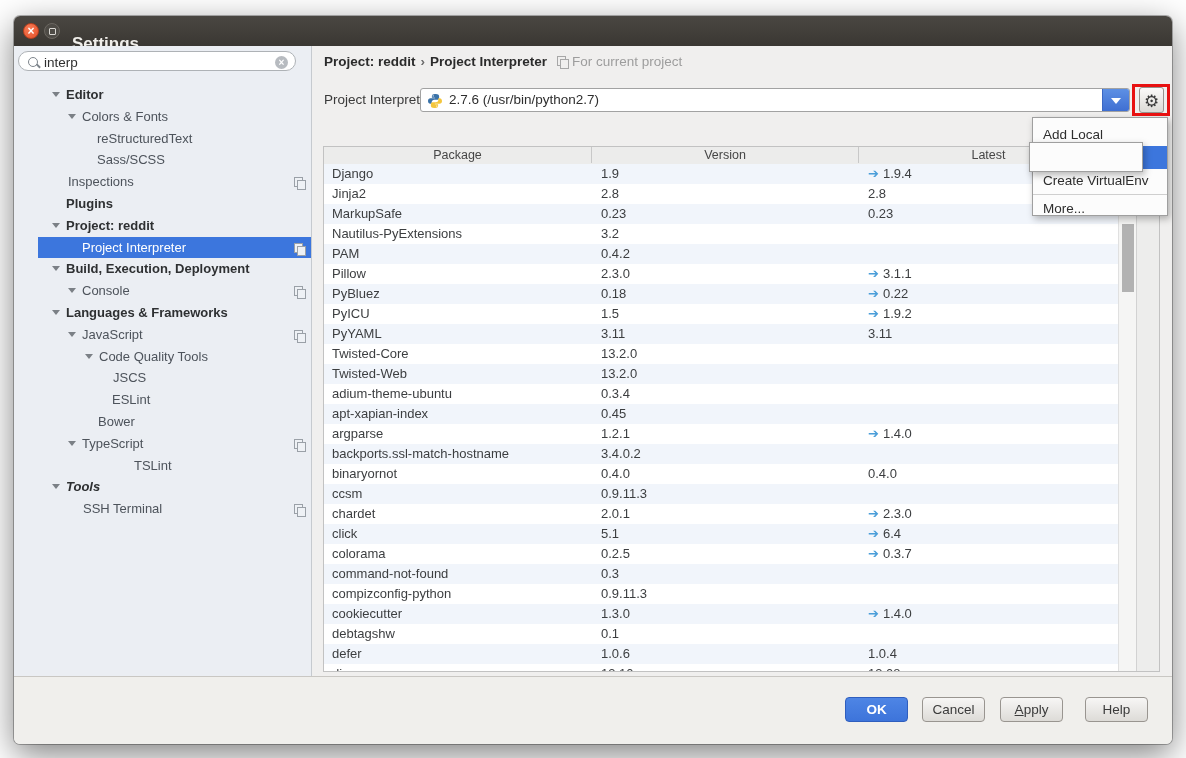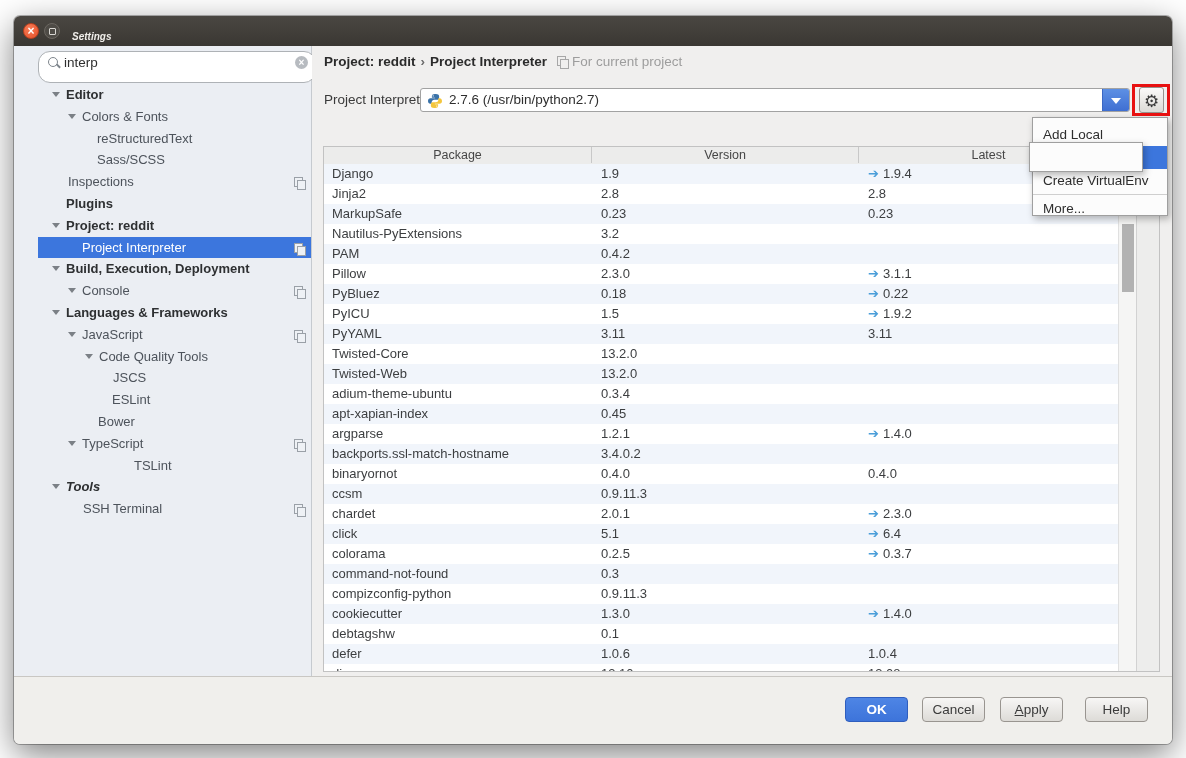--- a/index.html
+++ b/index.html
@@ -7,26 +7,26 @@
   .window{position:absolute;left:14px;top:16px;width:1158px;height:728px;border-radius:6px;
     box-shadow:0 10px 34px rgba(0,0,0,.5),0 0 0 1px rgba(0,0,0,.28);background:#f0efee;}
   
   .titlebar{position:absolute;left:0;top:0;right:0;height:30px;border-radius:6px 6px 0 0;
     background:linear-gradient(#4a4742,#3a3733);border-bottom:1px solid #2c2926;}
   .winbtn{position:absolute;top:7px;width:16px;height:16px;border-radius:50%;box-sizing:border-box;cursor:default;}
   .winbtn.close{left:9px;background:radial-gradient(circle at 35% 30%,#f77b55,#e4502a);border:1px solid #b8401f;}
   .winbtn.close::after{content:"×";position:absolute;left:0;top:-1px;width:100%;text-align:center;color:#fff;font-size:12px;line-height:16px;font-weight:bold;}
   .winbtn.max{left:30px;background:#4e4b46;border:1px solid #6b6761;}
   .winbtn.max::after{content:"";position:absolute;left:4px;top:4px;width:5px;height:5px;border:1.5px solid #d9d7d3;border-radius:1px;}
-  .wtitle{position:absolute;left:58px;top:6px;line-height:29px;font-size:10px;font-weight:bold;color:#f0eeea;font-style:italic;}
+  .wtitle{position:absolute;left:58px;top:13px;line-height:29px;font-size:17px;font-weight:bold;color:#f0eeea;}
   
   .body{position:absolute;left:0;top:30px;right:0;bottom:67px;background:#f0efee;overflow:hidden;}
   
   .sidebar{position:absolute;left:0;top:0;bottom:0;width:297px;background:var(--sidebar-bg,#ebeef3);border-right:1px solid #c6cacf;}
-  .search{position:absolute;left:24px;top:5px;width:278px;height:32px;background:#fff;border:1px solid #aeb2b6;border-radius:12px;box-sizing:border-box;}
+  .search{position:absolute;left:4px;top:5px;width:278px;height:20px;background:#fff;border:1px solid #aeb2b6;border-radius:12px;box-sizing:border-box;}
   .mag{position:absolute;left:9px;top:5px;width:8px;height:8px;border:1.5px solid #7e858c;border-radius:50%;}
   .mag::after{content:"";position:absolute;left:7px;top:7px;width:5px;height:1.5px;background:#7e858c;transform:rotate(45deg);}
   .searchtext{position:absolute;left:25px;top:0;line-height:21px;font-size:13.5px;color:#2f2f2f;}
   .clear{position:absolute;right:7px;top:4px;width:13px;height:13px;border-radius:50%;background:#b7bbc0;}
   .clear::after{content:"×";position:absolute;width:100%;text-align:center;color:#fff;font-size:10px;line-height:13px;font-weight:bold;}
   .tree{position:absolute;left:0;top:38px;right:0;bottom:0;font-size:13px;color:#4d535b;margin-left:24px;}
   .trow{position:relative;height:21.8px;line-height:21.8px;white-space:nowrap;box-sizing:border-box;}
   .trow.bold{font-weight:bold;color:#2e3032;}
   .trow.sel{background:var(--selection-blue,#3c76dd);color:#fff;}
   .tarrow{position:absolute;top:8px;width:0;height:0;border-left:4px solid transparent;border-right:4px solid transparent;border-top:5px solid #7b8086;}

